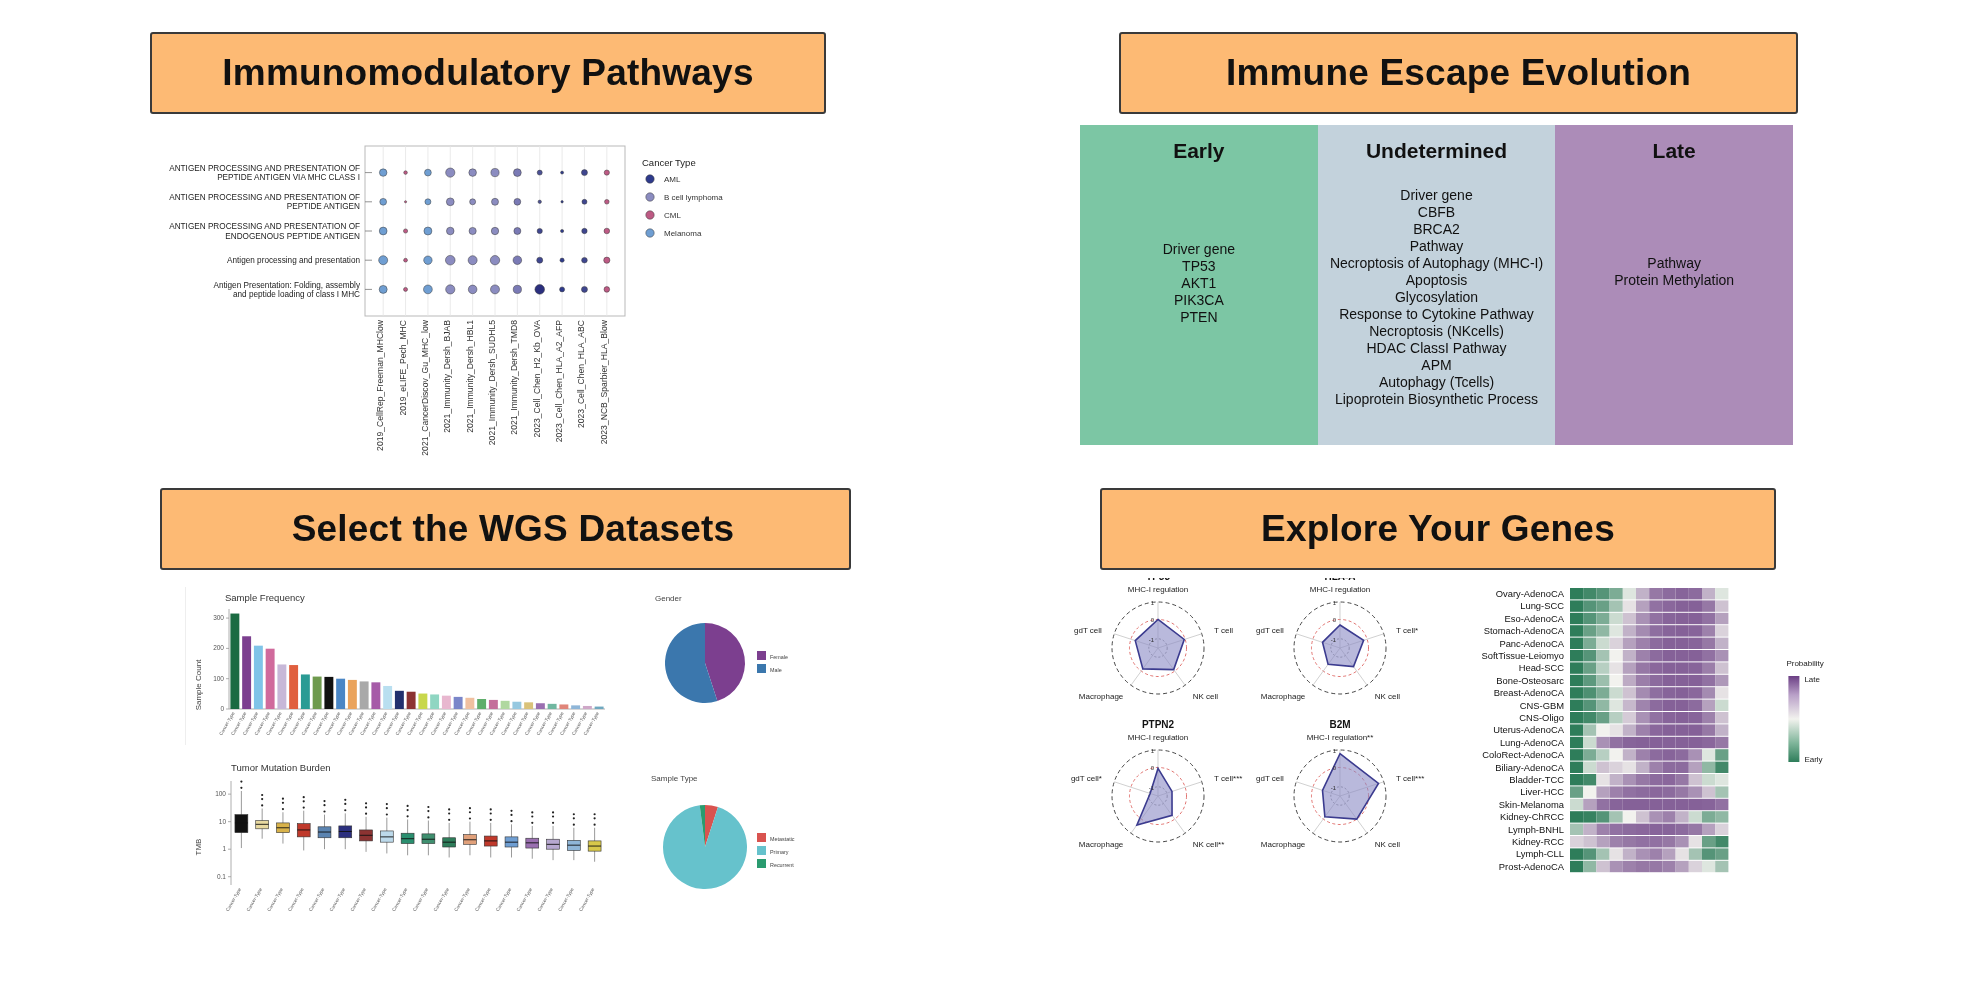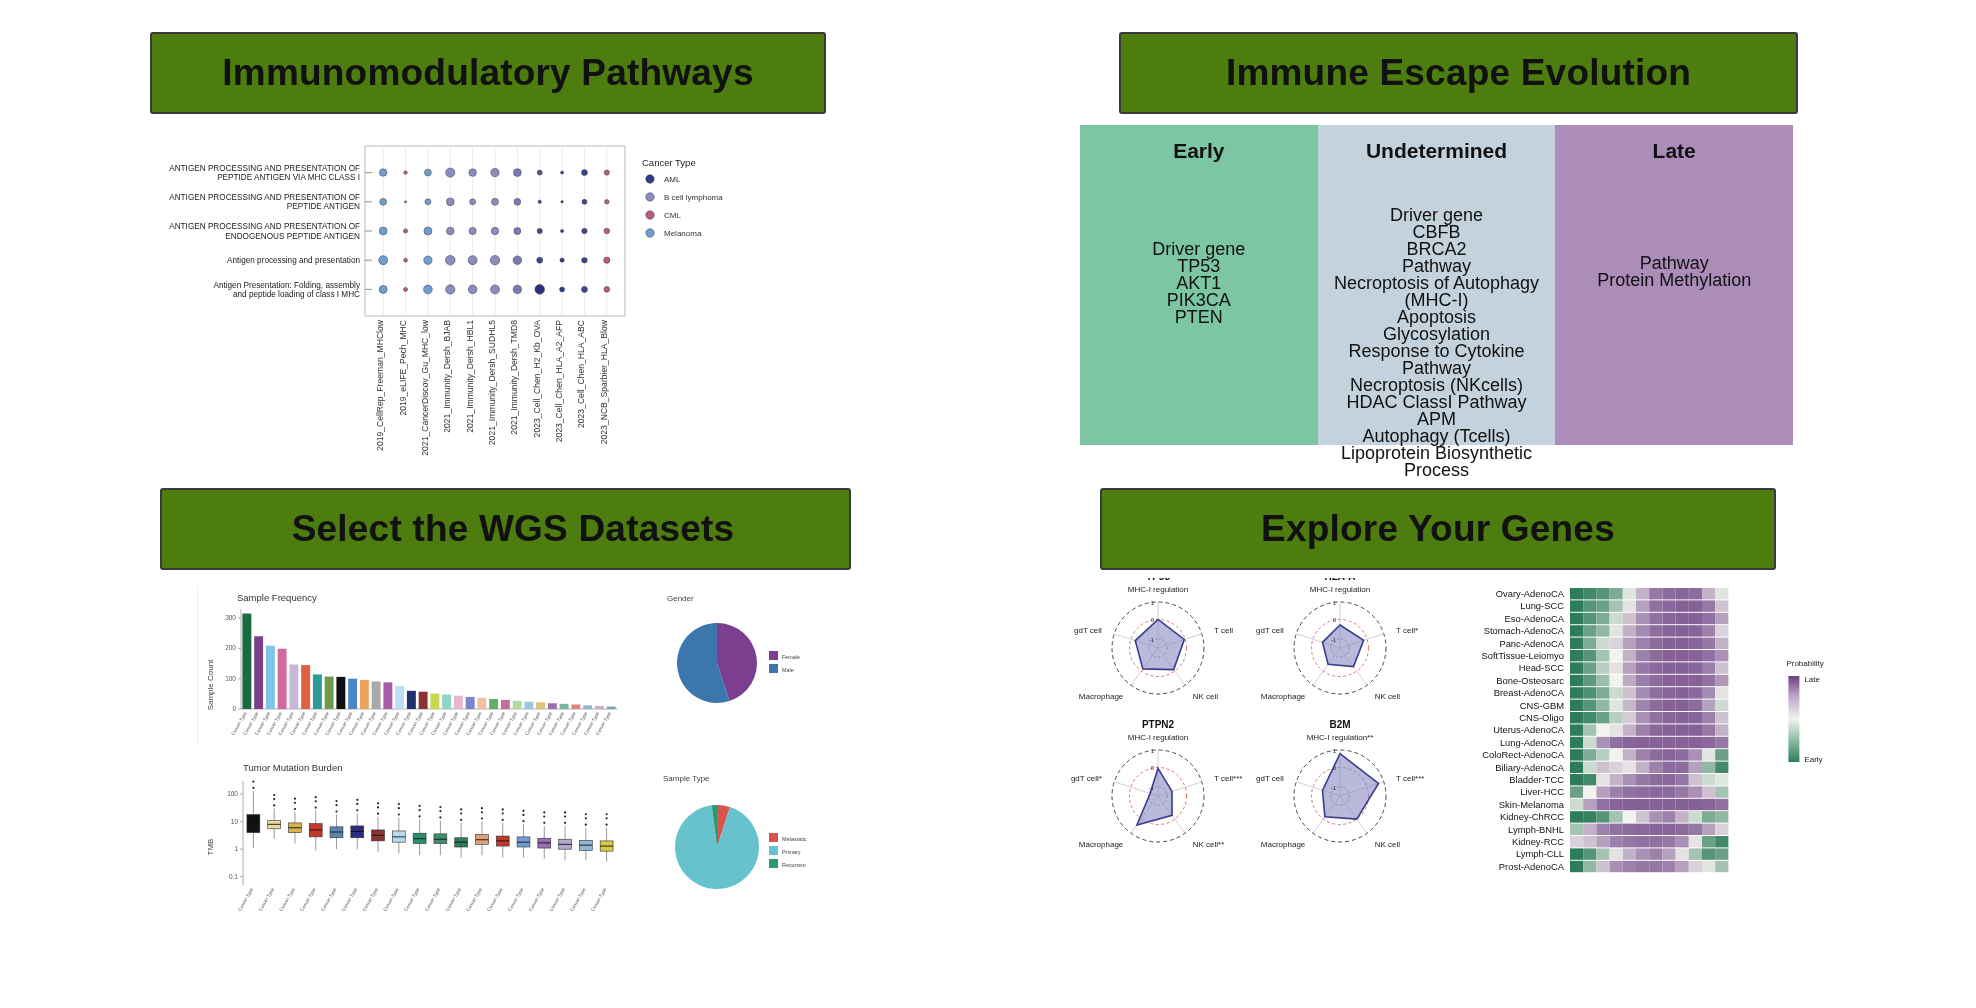--- a/index.html
+++ b/index.html
@@ -1,35 +1,35 @@
 <!DOCTYPE html>
 <html><head>
 <meta charset="utf-8">
 <style>
   html,body{margin:0;padding:0;background:#ffffff;}
   body{width:1976px;height:1008px;font-family:"Liberation Sans",sans-serif;color:#1a1a1a;overflow:hidden;position:relative;}
   .panel{position:absolute;}
 
   
   .banner{
-    background:#4d7c0f;border:2px solid #3a3a3a;border-radius:3px;
+    background:#fdba74;border:2px solid #3a3a3a;border-radius:3px;
     display:flex;align-items:center;justify-content:center;
     font-weight:bold;color:#111;letter-spacing:.2px;
   }
   .banner-text{font-size:37px;font-weight:bold;}
   svg{display:block;}
 
   
   .evo{display:flex;width:713px;height:320px;}
   .evo-col{flex:1;display:flex;flex-direction:column;align-items:center;padding-top:14px;box-sizing:border-box;}
   .evo-col.early{background:#7cc6a4;}
-  .evo-col.undet{background:#c3d2dc;gap:20px;}
+  .evo-col.undet{background:#c3d2dc;}
   .evo-col.late{background:#ac8cb8;}
   .evo-head{font-size:21px;font-weight:bold;color:#111;margin-bottom:6px;}
-  .evo-list{font-size:18px;color:#111;line-height:17px;text-align:center;}
+  .evo-list{font-size:14px;color:#111;line-height:17px;text-align:center;}
   .evo-col.early .evo-list{margin-top:72px;}
   .evo-col.undet .evo-list{margin-top:18px;}
   .evo-col.late .evo-list{margin-top:86px;}
 
   
   .dp-ylab{font-size:8.2px;text-anchor:end;fill:#222;}
   .dp-xlab{font-size:8.6px;fill:#333;}
   .legend-t{font-size:9.5px;fill:#222;}
   .legend-i{font-size:8px;fill:#333;}
 
@@ -212,21 +212,21 @@
         <div>Pathway</div>
         <div>Protein Methylation</div>
       </div>
   </div>
 </div>
 
 <div class="panel banner" style="left:160px;top:488px;width:672px;height:78px;padding-left:15px;">
   <span class="banner-text">Select the WGS Datasets</span>
 </div>
 
-<div class="panel" style="left:197px;top:585px;width:640px;height:350px;">
+<div class="panel" style="left:185px;top:585px;width:640px;height:350px;">
   <svg width="640" height="350" viewBox="0 0 640 350">
     <rect x="0" y="0" width="640" height="350" fill="#ffffff"></rect>
     <line x1="0" y1="2" x2="0" y2="160" stroke="#dddddd" stroke-width="1"></line>
     <text id="sf-title" class="chart-title" x="40" y="16">Sample Frequency</text>
     <text class="axis-title" x="16" y="100" transform="rotate(-90 16 100)" text-anchor="middle" id="sf-ylabel">Sample Count</text>
     <g id="sf-axis">
         <line x1="44" y1="24" x2="44" y2="124" stroke="#999" stroke-width="0.8"></line>
         <line x1="44" y1="124" x2="420" y2="124" stroke="#999" stroke-width="0.8"></line>
         <line x1="41" y1="124" x2="44" y2="124" stroke="#999" stroke-width="0.8"></line>
         <text x="39" y="126" text-anchor="end" class="axis-t">0</text>

